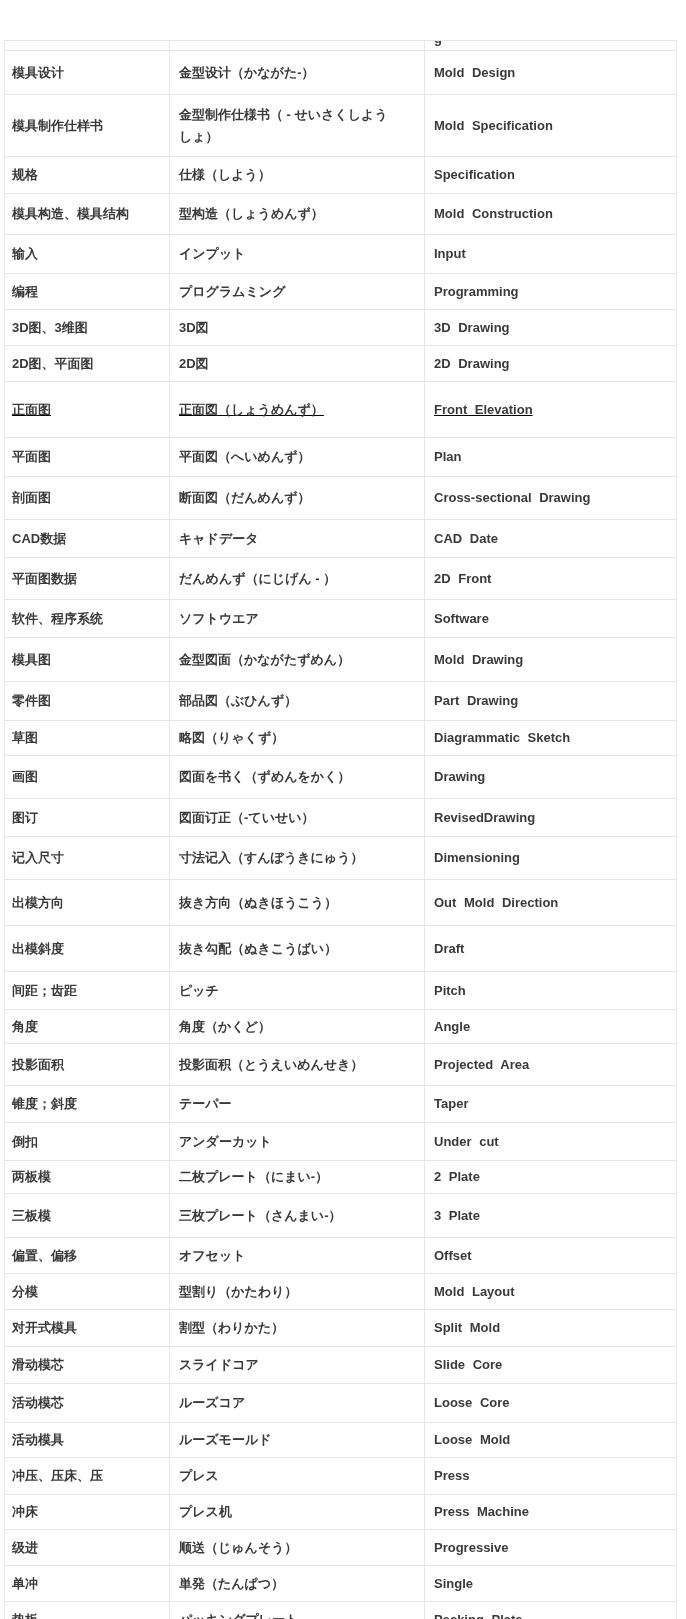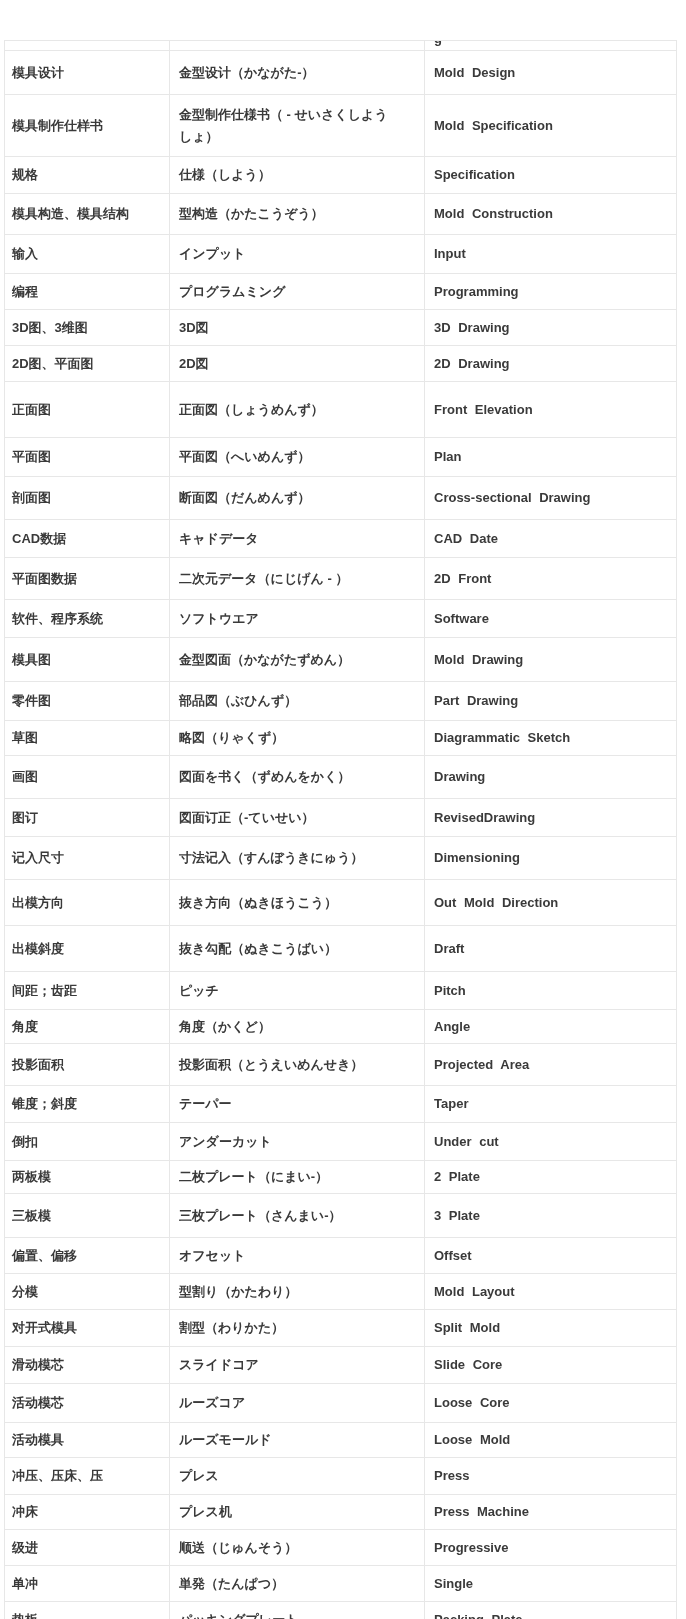--- a/index.html
+++ b/index.html
@@ -66,21 +66,21 @@
           <td class="col-jp"><span>金型制作仕様书（ - せいさくしようしょ）</span></td>
           <td class="col-en"><span>Mold Specification</span></td>
         </tr>
         <tr style="height: 37px;">
           <td class="col-cn"><span>规格</span></td>
           <td class="col-jp"><span>仕様（しよう）</span></td>
           <td class="col-en"><span>Specification</span></td>
         </tr>
         <tr style="height: 41px;">
           <td class="col-cn"><span>模具构造、模具结构</span></td>
-          <td class="col-jp"><span>型构造（かたこうぞう）</span></td>
+          <td class="col-jp"><span>型构造（しょうめんず）</span></td>
           <td class="col-en"><span>Mold Construction</span></td>
         </tr>
         <tr style="height: 39px;">
           <td class="col-cn"><span>输入</span></td>
           <td class="col-jp"><span>インプット</span></td>
           <td class="col-en"><span>Input</span></td>
         </tr>
         <tr style="height: 36px;">
           <td class="col-cn"><span>编程</span></td>
           <td class="col-jp"><span>プログラムミング</span></td>
@@ -89,21 +89,21 @@
         <tr style="height: 36px;">
           <td class="col-cn"><span>3D图、3维图</span></td>
           <td class="col-jp"><span>3D図</span></td>
           <td class="col-en"><span>3D Drawing</span></td>
         </tr>
         <tr style="height: 36px;">
           <td class="col-cn"><span>2D图、平面图</span></td>
           <td class="col-jp"><span>2D図</span></td>
           <td class="col-en"><span>2D Drawing</span></td>
         </tr>
-        <tr style="height: 56px;">
+        <tr style="height: 56px; text-decoration: underline;">
           <td class="col-cn"><span>正面图</span></td>
           <td class="col-jp"><span>正面図（しょうめんず）</span></td>
           <td class="col-en"><span>Front Elevation</span></td>
         </tr>
         <tr style="height: 39px;">
           <td class="col-cn"><span>平面图</span></td>
           <td class="col-jp"><span>平面図（へいめんず）</span></td>
           <td class="col-en"><span>Plan</span></td>
         </tr>
         <tr style="height: 43px;">
@@ -111,21 +111,21 @@
           <td class="col-jp"><span>断面図（だんめんず）</span></td>
           <td class="col-en"><span>Cross-sectional Drawing</span></td>
         </tr>
         <tr style="height: 38px; padding-left: 8px;">
           <td class="col-cn"><span>CAD数据</span></td>
           <td class="col-jp"><span>キャドデータ</span></td>
           <td class="col-en"><span>CAD Date</span></td>
         </tr>
         <tr style="height: 42px;">
           <td class="col-cn"><span>平面图数据</span></td>
-          <td class="col-jp"><span>二次元データ（にじげん - ）</span></td>
+          <td class="col-jp"><span>だんめんず（にじげん - ）</span></td>
           <td class="col-en"><span>2D Front</span></td>
         </tr>
         <tr style="height: 38px;">
           <td class="col-cn"><span>软件、程序系统</span></td>
           <td class="col-jp"><span>ソフトウエア</span></td>
           <td class="col-en"><span>Software</span></td>
         </tr>
         <tr style="height: 44px;">
           <td class="col-cn"><span>模具图</span></td>
           <td class="col-jp"><span>金型図面（かながたずめん）</span></td>

